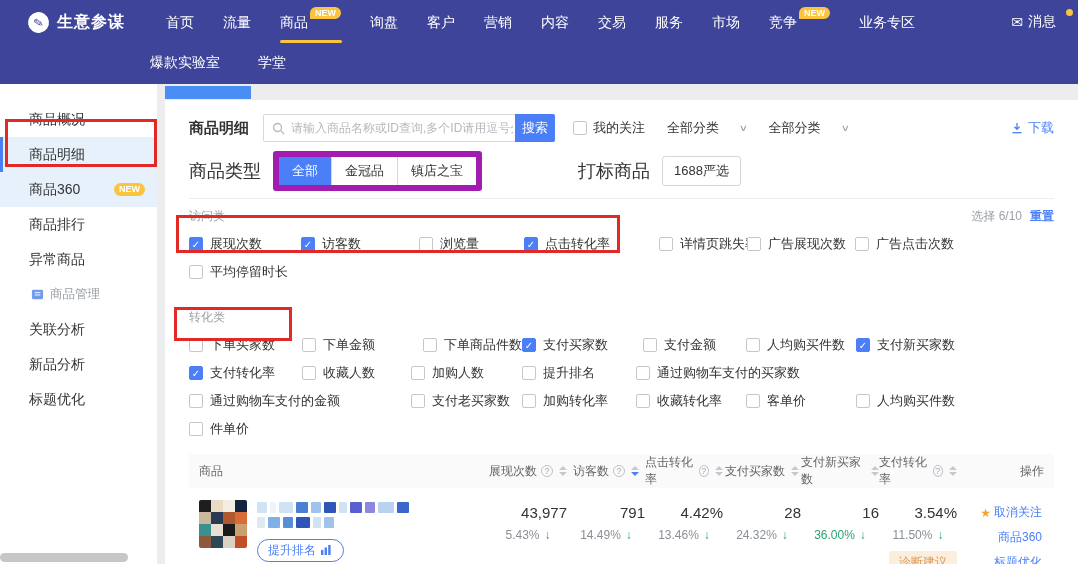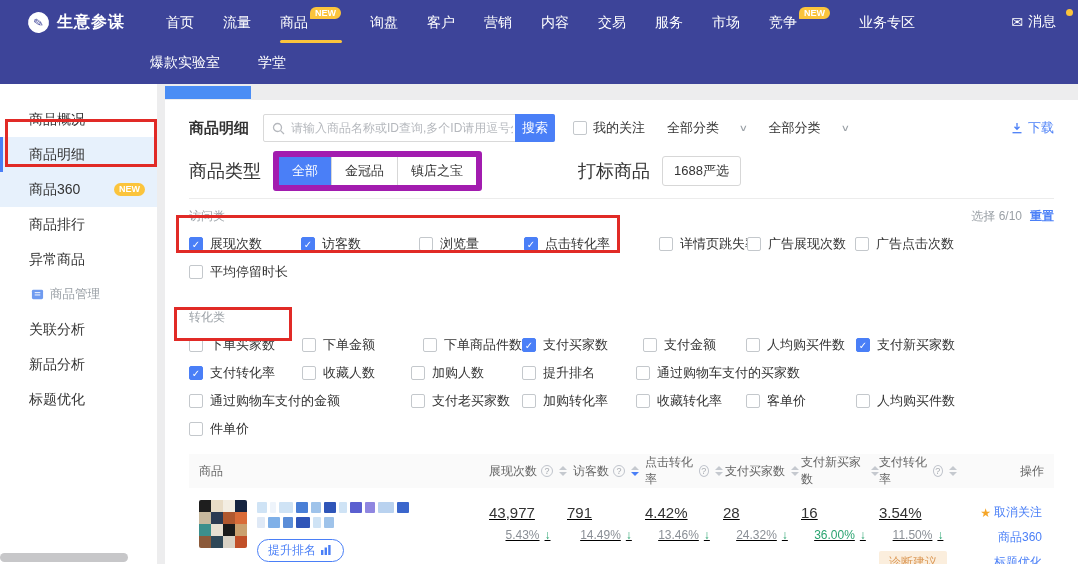--- a/index.html
+++ b/index.html
@@ -104,21 +104,21 @@
 
   .trow{padding:12px 0 10px 0;border-bottom:1px solid #f2f2f2;align-items:start;}
   .prod-cell{display:flex;gap:10px;padding-left:10px;}
   .prod-img{width:48px;height:48px;display:flex;flex-wrap:wrap;flex:none;overflow:hidden;border-radius:2px;}
   .prod-img span{width:12px;height:12px;display:block;}
   .prod-right{display:flex;flex-direction:column;}
   .title-line{display:flex;gap:3px;align-items:center;height:15px;}
   .title-line span{display:inline-block;height:11px;border-radius:1px;}
   .rank-btn{margin-top:9px;display:inline-flex;align-items:center;gap:5px;border:1px solid #4a7ff7;color:#4a7ff7;
     border-radius:12px;font-size:12px;padding:2px 10px;cursor:pointer;background:#fff;width:fit-content;}
-  .metric{ text-align:left;padding-top:4px;text-decoration:underline;}
+  .metric{ text-align:right;padding-top:4px;}
   .metric-val{font-size:15px;color:#333;}
   .metric-delta{font-size:12px;margin-top:7px;display:flex;align-items:center;justify-content:center;gap:5px;}
   .delta-gray{color:#8a8f96;} .delta-green{color:#2ba471;}
   .arrow-down{color:#2ba471;font-weight:bold;}
   .diag-badge{display:inline-block;margin-top:9px;background:#fbeedd;color:#dc9a58;font-size:12px;
     padding:3px 10px;border-radius:2px;cursor:pointer;}
   .action-cell{display:flex;flex-direction:column;align-items:flex-end;gap:8px;padding-right:12px;padding-top:4px;}
   .action-link{color:#4a7ff7;font-size:12px;cursor:pointer;display:flex;align-items:center;gap:3px;}
   .star{color:#f5a527;font-size:12px;}
 

